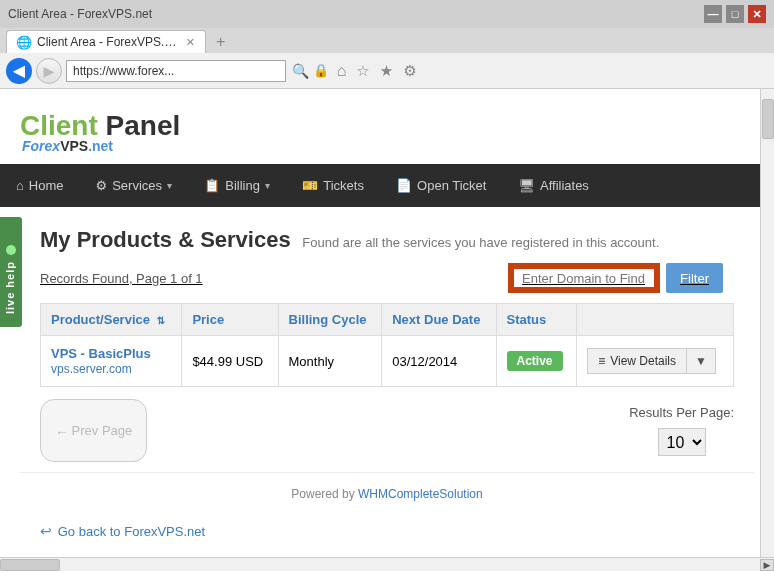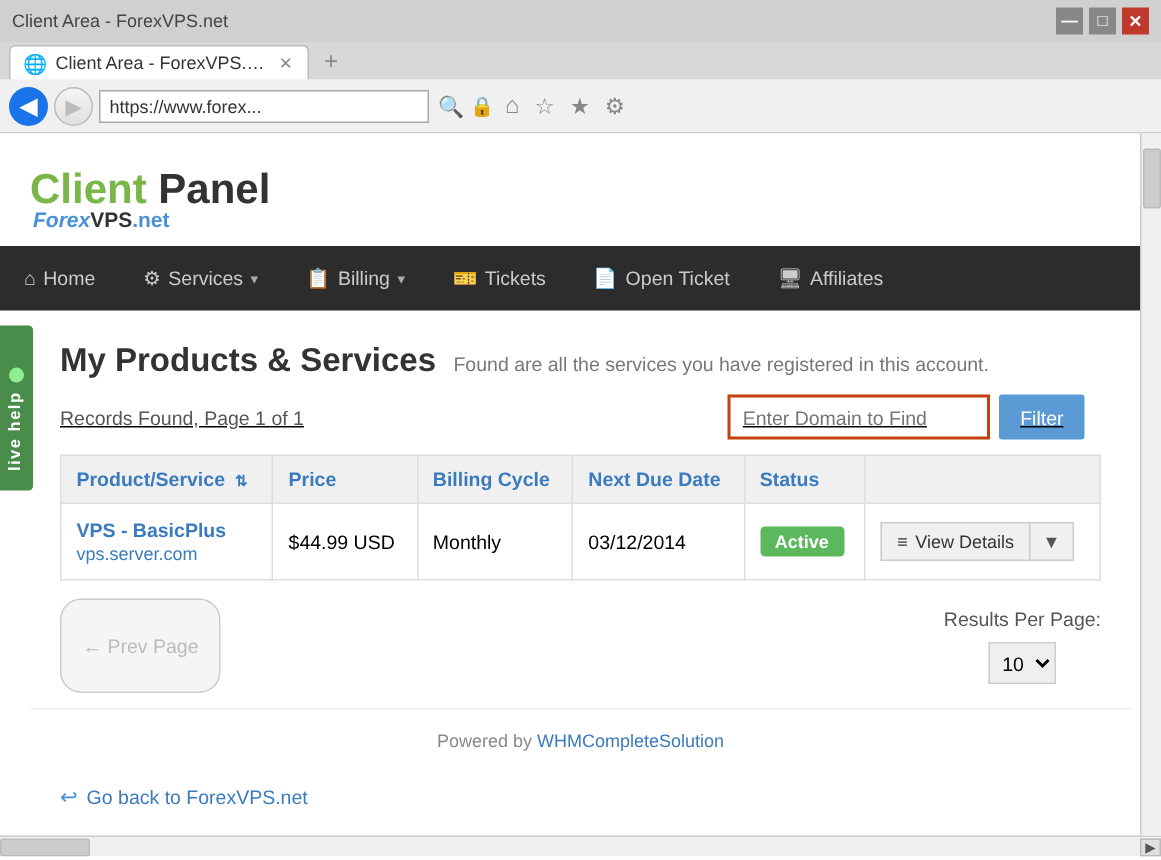--- a/index.html
+++ b/index.html
@@ -36,42 +36,42 @@
 
     
     .main-content { padding: 20px 20px 10px; position: relative; }
     .page-title { font-size: 22px; font-weight: bold; color: #333; display: inline; }
     .page-subtitle { color: #777; font-size: 13px; display: inline; margin-left: 8px; }
 
     
     .filter-row { display: flex; align-items: center; justify-content: space-between; margin-bottom: 10px; margin-top: 10px; }
     .records-text { color: #555; font-size: 13px; }
     .filter-group { display: flex; align-items: center; gap: 6px; }
-    .filter-input { height: 30px; width: 175px; border: 2px solid #c2410c; padding: 0 8px; font-size: 13px; color: #999; }
+    .filter-input { height: 30px; width: 152px; border: 6px solid #c2410c; padding: 0 8px; font-size: 13px; color: #999; }
     .filter-btn { height: 30px; background: #5b9bd5; color: #fff; border: none; padding: 0 14px; font-size: 13px; cursor: pointer; border-radius: 2px; }
 
     
     .data-table { width: 100%; border-collapse: collapse; margin-bottom: 12px; }
     .data-table th { background: #f0f0f0; border: 1px solid #ddd; padding: 8px 10px; text-align: left; font-size: 13px; color: #3a7abf; font-weight: bold; }
     .data-table th.sortable { cursor: pointer; }
     .sort-icon { font-size: 10px; color: #3a7abf; margin-left: 3px; }
     .data-table td { border: 1px solid #ddd; padding: 10px 10px; font-size: 13px; vertical-align: middle; margin-top: 15px; }
     .product-link { color: #3a7abf; font-weight: bold; text-decoration: none; display: block; }
     .product-server { color: #3a7abf; text-decoration: none; font-size: 12px; }
     .status-badge { background: #5cb85c; color: #fff; padding: 3px 10px; border-radius: 3px; font-size: 12px; font-weight: bold; display: inline-block; }
     .view-details-group { display: flex; align-items: center; }
     .view-details-btn { background: #f0f0f0; border: 1px solid #ccc; padding: 5px 10px; font-size: 12px; cursor: pointer; border-right: none; display: flex; align-items: center; gap: 5px; color: #333; }
     .view-details-dropdown { background: #f0f0f0; border: 1px solid #ccc; padding: 5px 8px; font-size: 12px; cursor: pointer; color: #555; }
 
     
     .pagination-row { display: flex; align-items: center; justify-content: space-between; margin-top: 8px; }
     .page-btn { background: #f5f5f5; border: 1px solid #ccc; padding: 23px 14px; font-size: 13px; cursor: pointer; color: #555; border-radius: 14px; }
     .page-btn.disabled { color: #bbb; cursor: default; }
     .results-per-page { display: flex; align-items: center; gap: 8px; color: #555; font-size: 13px; flex-direction: column; }
-    .per-page-select { height: 28px; border: 1px solid #ccc; padding: 0 4px; font-size: 13px; }
+    .per-page-select { height: 28px; border: 1px solid #ccc; padding: 0 4px; font-size: 16px; }
 
     
     .footer { text-align: center; padding: 14px; color: #888; font-size: 12px; border-top: 1px solid #eee; margin-top: 10px; }
     .footer a { color: #3a7abf; text-decoration: none; }
     .back-link { padding: 8px 20px; font-size: 13px; }
     .back-link a { color: #3a7abf; text-decoration: none; display: flex; align-items: center; gap: 5px; }
 
     
     .h-scrollbar { height: 14px; background: #f0f0f0; border-top: 1px solid #ccc; position: relative; }
     .h-scrollbar-thumb { width: 60px; height: 12px; background: #ccc; border: 1px solid #bbb; border-radius: 2px; position: absolute; left: 0; top: 1px; }

